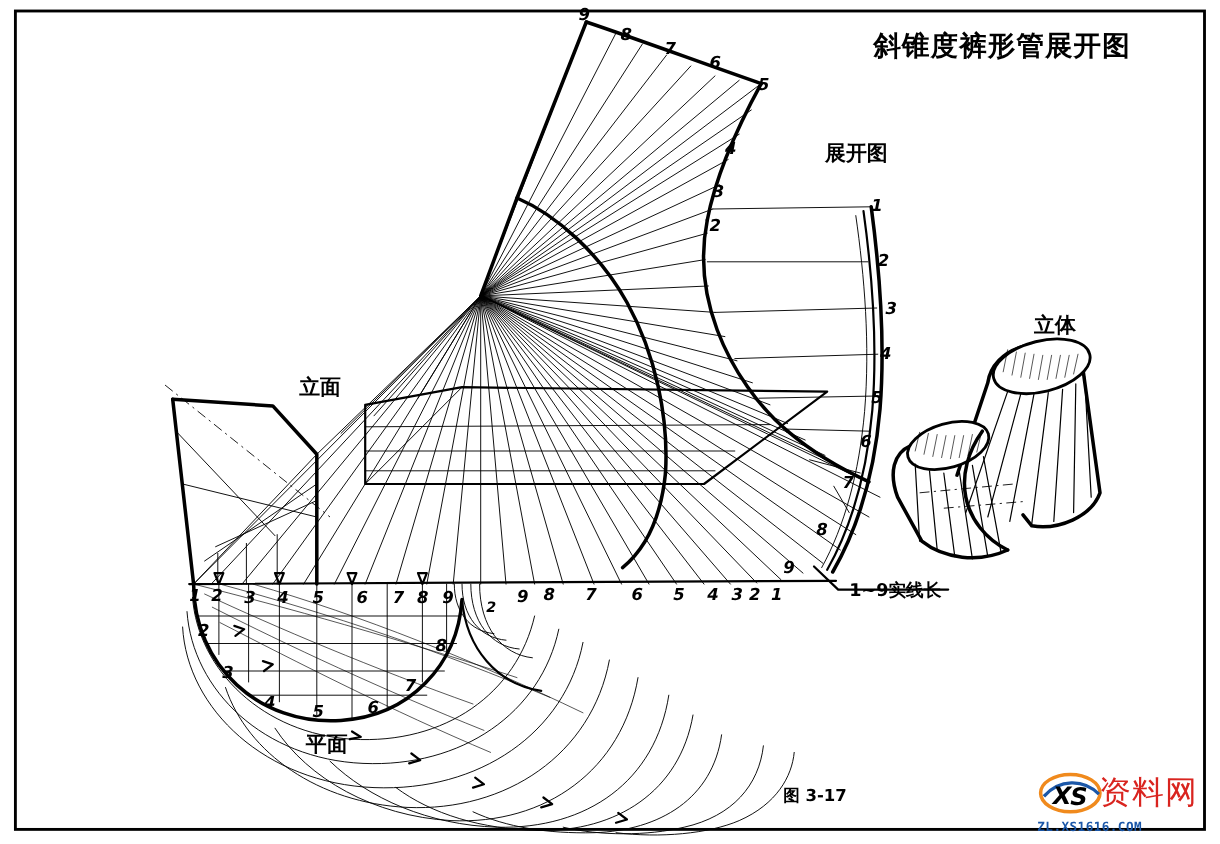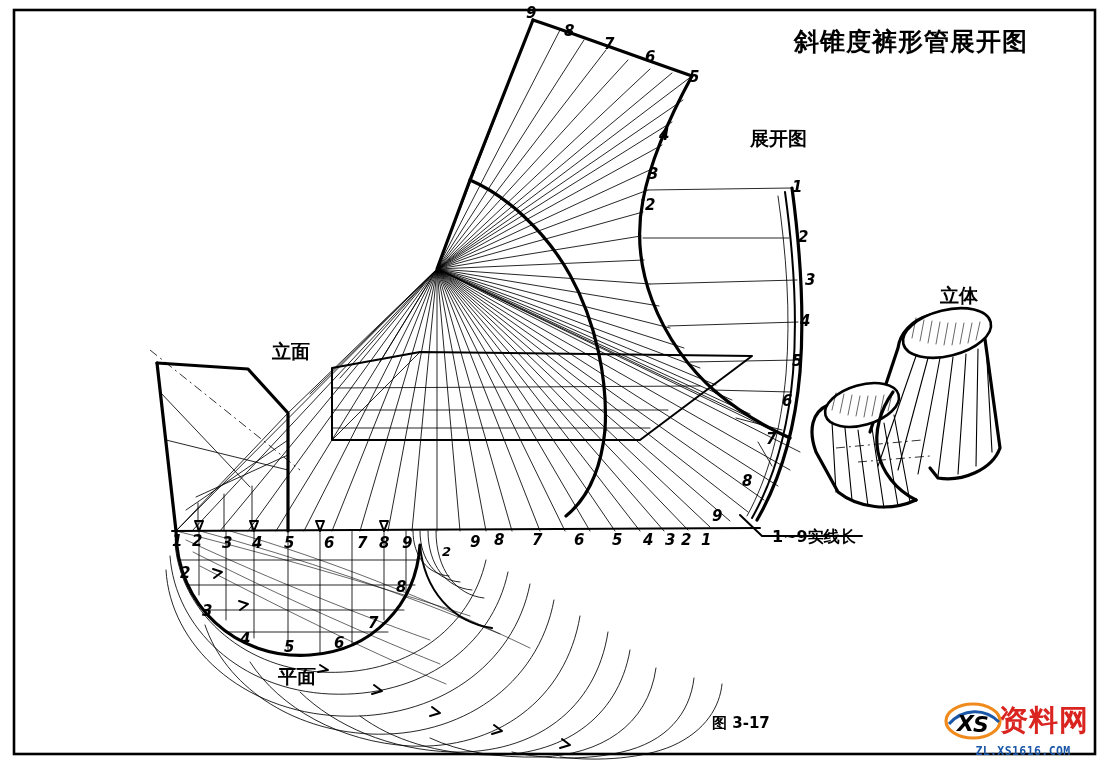--- a/index.html
+++ b/index.html
@@ -29,27 +29,27 @@
   
   #watermark{
     position:absolute;right:6px;bottom:4px;width:160px;height:66px;
     pointer-events:none;
   }
   #watermark .wm-row{display:flex;align-items:center;height:46px;}
   #watermark .wm-badge{
     position:relative;width:60px;height:44px;
   }
   #watermark .wm-txt{
-    font-size:29px;font-weight:700;color:#d9241f;
+    font-size:29px;font-weight:400;color:#d9241f;
     letter-spacing:1px;line-height:1;margin-left:-4px;
   }
   #watermark .wm-url{
     font-family:"DejaVu Sans Mono","Liberation Mono",monospace;
     font-size:11.5px;font-weight:700;color:#1b57a8;letter-spacing:.4px;
-    text-align:center;margin-top:1px;
+    text-align:left;margin-top:1px;
   }
 </style>
 </head>
 <body>
 
 <div id="sheet">
 
 <svg id="drawing" viewBox="0 0 1109 767">
 
   <rect class="frame" x="14" y="10" width="1081" height="744"></rect>

